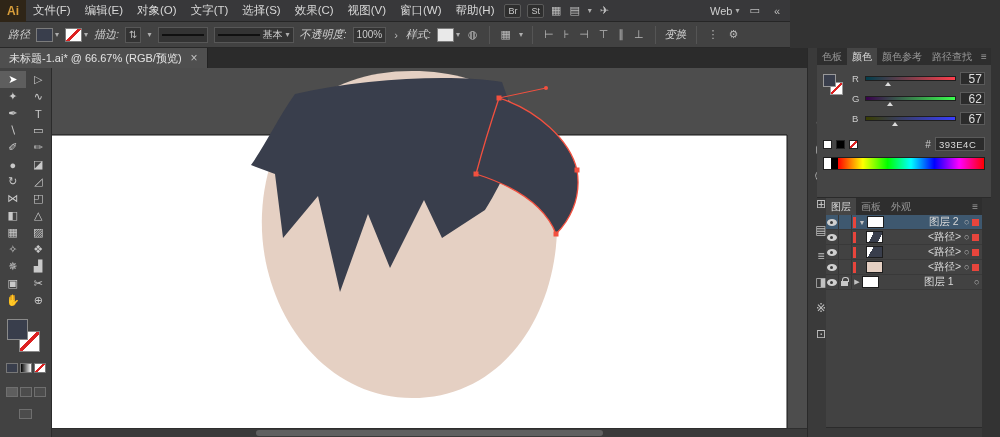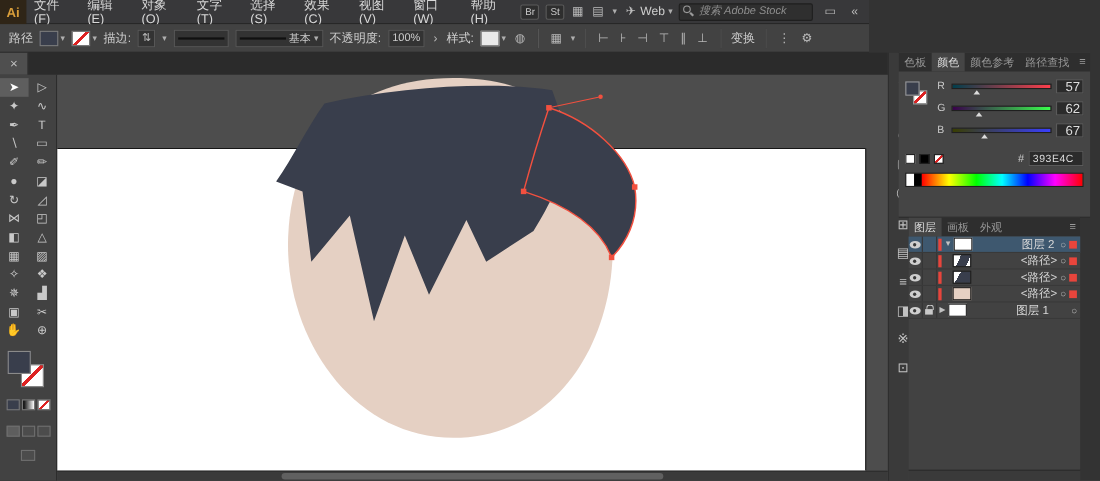--- a/index.html
+++ b/index.html
@@ -16,21 +16,21 @@
   .mb-right{margin-left:auto;display:flex;align-items:center;gap:6px;padding-right:6px;}
   .workspace-dd{display:flex;align-items:center;gap:3px;color:#cfcfcf;font-size:11px;}
   .searchwrap{position:relative;}
   .search{width:122px;height:16px;background:#2f2f2f;border:1px solid #1f1f1f;border-radius:2px;color:#bbb;font-size:10px;padding:0 4px 0 17px;font-style:italic;}
   .search::placeholder{color:#8f8f8f;}
   .mag{position:absolute;left:4px;top:3px;width:7px;height:7px;border:1.5px solid #9a9a9a;border-radius:50%;}
   .mag::after{content:"";position:absolute;left:5px;top:6px;width:4px;height:1.5px;background:#9a9a9a;transform:rotate(45deg);}
 
   
   .controlbar{height:26px;background:#424242;border-bottom:1px solid #282828;display:flex;align-items:center;gap:6px;padding:0 8px;font-size:11px;flex:0 0 26px;}
-  .clabel{color:#cfcfcf;}
+  .clabel{color:#cfcfcf;font-style:italic;}
   .cgroup{display:flex;align-items:center;gap:2px;}
   .cswatch{width:17px;height:14px;border:1px solid #7c7c7c;}
   .fillswatch{background:#393E4C;}
   .strokeswatch{background:linear-gradient(135deg,#fff 43%,#d22 43% 57%,#fff 57%);}
   .dd{color:#aeaeae;font-size:8px;}
   .cbox{height:16px;background:#333;border:1px solid #575757;display:flex;align-items:center;padding:0 3px;color:#ccc;font-size:10px;gap:3px;}
   .stepper{font-size:10px;color:#bbb;}
   .brushline{width:42px;height:2px;background:#101010;}
   .csep{width:1px;height:18px;background:#2c2c2c;border-right:1px solid #555;margin:0 3px;}
   .aico{color:#b9b9b9;font-size:11px;padding:0 2px;}
@@ -145,24 +145,20 @@
     <span class="mbadge">St</span>
     <span class="mico">▦</span>
     <span class="mico">▤</span>
     <span class="mico dd">▾</span>
     <span class="mico">✈</span>
     <div class="mb-right">
       <span class="workspace-dd">
         <span>Web</span>
         <span class="dd">▾</span>
       </span>
-      <span class="searchwrap">
-        <span class="mag"></span>
-        <input class="search" placeholder="搜索 Adobe Stock" style="">
-      </span>
       <span class="mico">▭</span>
       <span class="mico">«</span>
     </div>
   </header>
 
   <div class="controlbar">
     <span class="clabel">路径</span>
     <span class="cgroup">
       <span class="cswatch fillswatch"></span>
       <span class="dd">▾</span>
@@ -210,20 +206,21 @@
     <span class="csep"></span>
     <span class="aico">⋮</span>
     <span class="aico">⚙</span>
   </div>
 
   <div class="body-row">
     <div class="doc-col">
 
       <div class="tabbar">
         <div class="doctab">
+          <span>未标题-1.ai* @ 66.67% (RGB/预览)</span>
           <span class="tabclose">×</span>
         </div>
       </div>
 
       <div class="workspace">
 
         <div class="toolbox">
           <div class="tools">
             <div class="tool active">➤</div>
             <div class="tool">▷</div>

